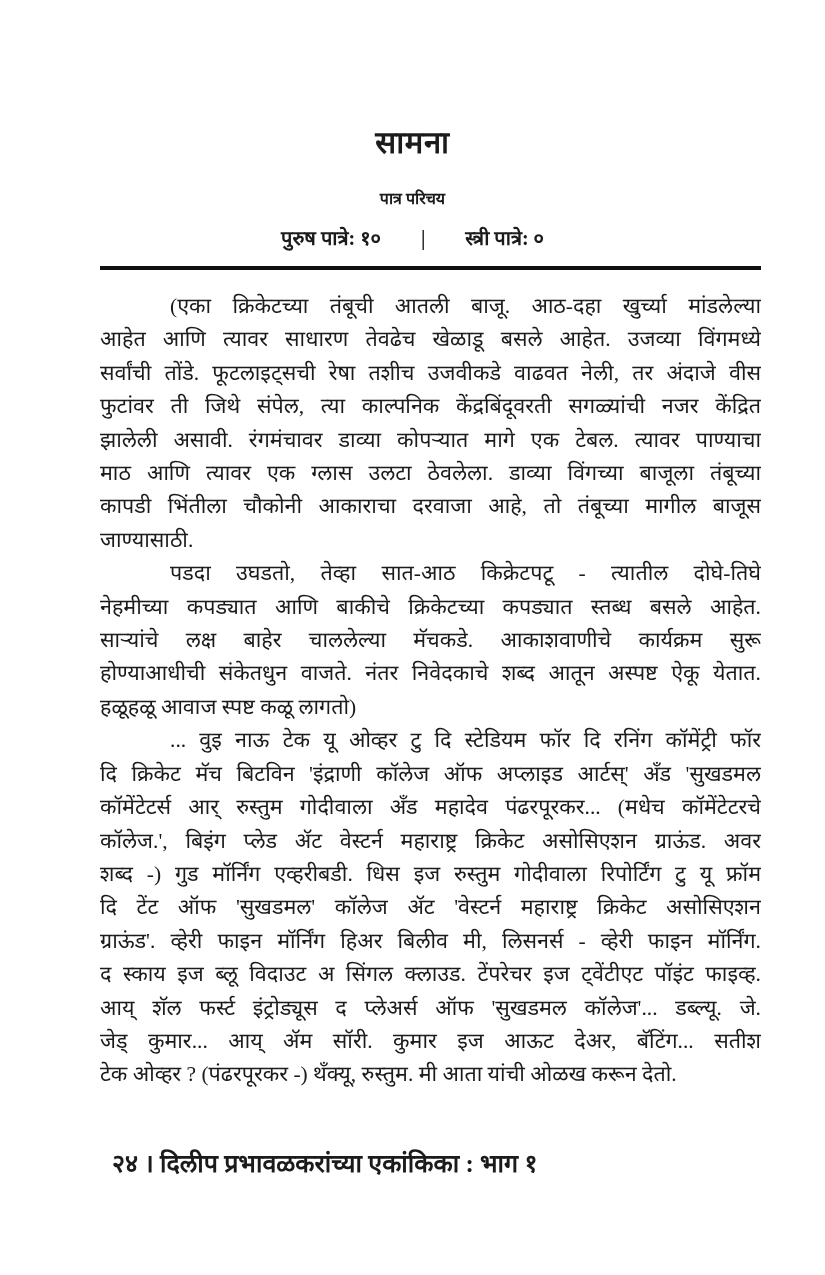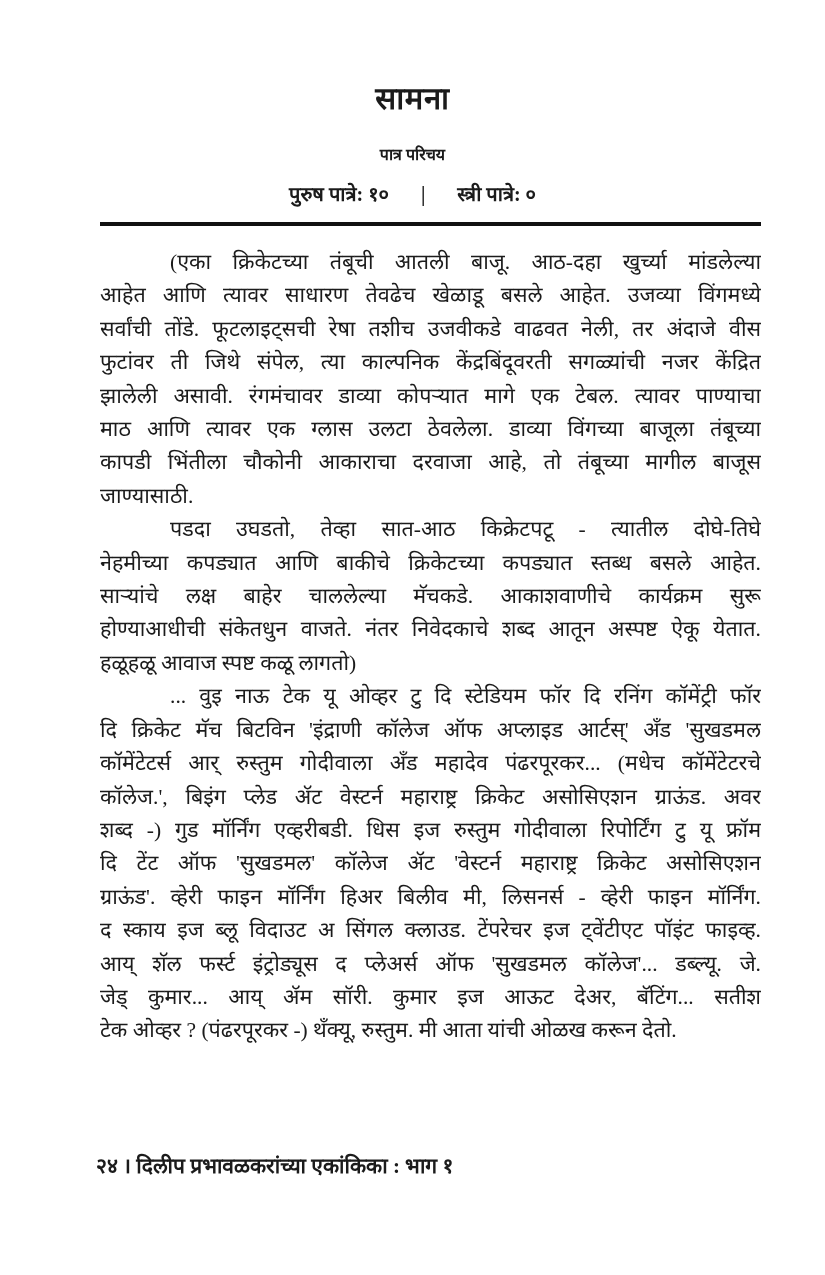--- a/index.html
+++ b/index.html
@@ -7,39 +7,39 @@
     position: relative;
     width: 825px;
     height: 1275px;
     margin: 0 auto;
     background: #ffffff;
     color: #1b1b1b;
     font-family: "Liberation Serif", "DejaVu Serif", serif;
     overflow: hidden;
     box-sizing: border-box;
   }
-  .header { text-align: center; padding-top: 76px; }
+  .header { text-align: center; padding-top: 76px; margin-top: 44px; }
   .title {
     font-size: 31px;
     font-weight: 700;
     letter-spacing: 0.5px;
   }
   .subtitle {
     font-size: 16px;
     font-weight: 700;
     margin-top: 25px;
   }
   .cast {
     margin-top: 15px;
     font-size: 20px;
     font-weight: 700;
     display: flex;
     justify-content: center;
     align-items: baseline;
-    gap: 32px;
+    gap: 40px;
   }
   .content { margin-left: 100px; margin-right: 64px; }
   .rule {
     margin-top: 15px;
     height: 4px;
     background: #111111;
     border: none;
   }
   .body-text {
     margin-top: 20px;
@@ -50,23 +50,23 @@
   .line {
     text-align: justify;
     text-align-last: justify;
     overflow: hidden;
     white-space: nowrap;
   }
   .line.first { text-indent: 70px; }
   .line.last { text-align-last: left; white-space: normal; }
   .footer {
     position: absolute;
-    left: 96px;
+    left: 112px;
     bottom: 96px;
-    font-size: 21px;
+    font-size: 25px;
     font-weight: 700;
   }
 </style>
 </head>
 <body>
 
 <div class="page">
 
   <div class="header">
     <div class="title">सामना</div>

